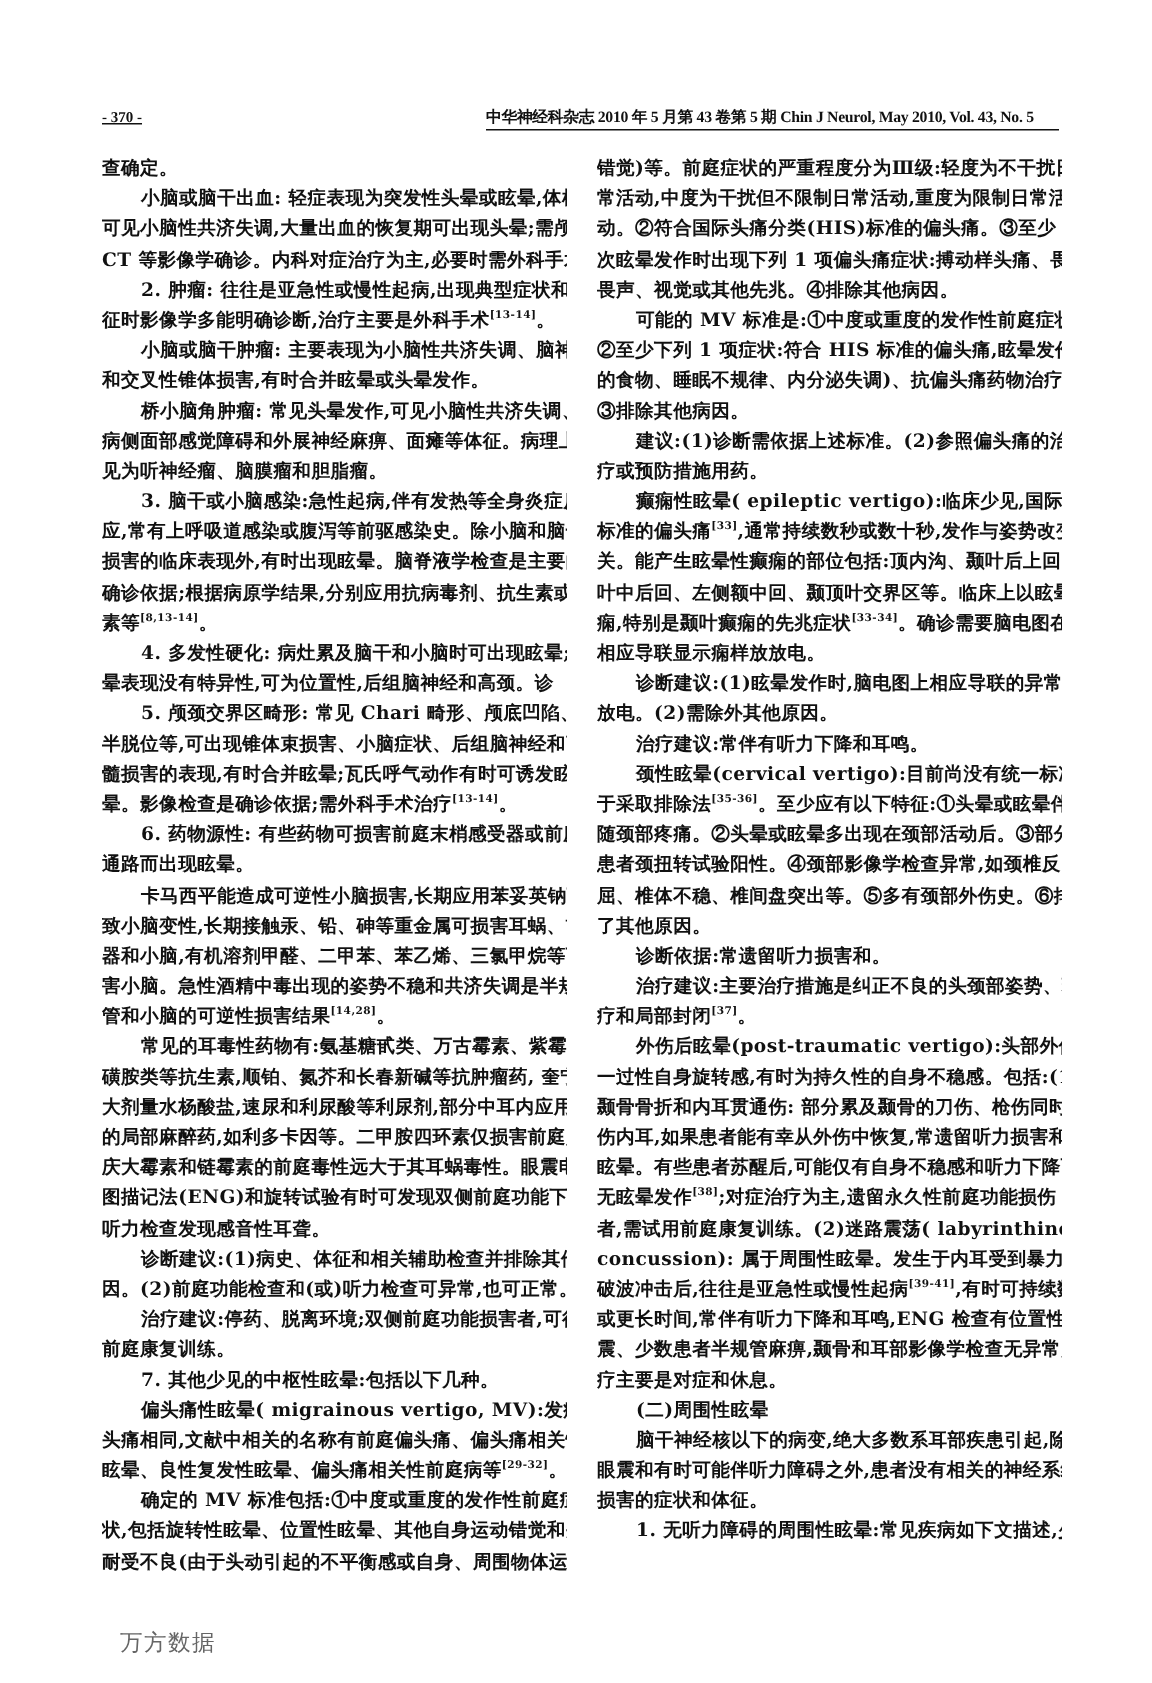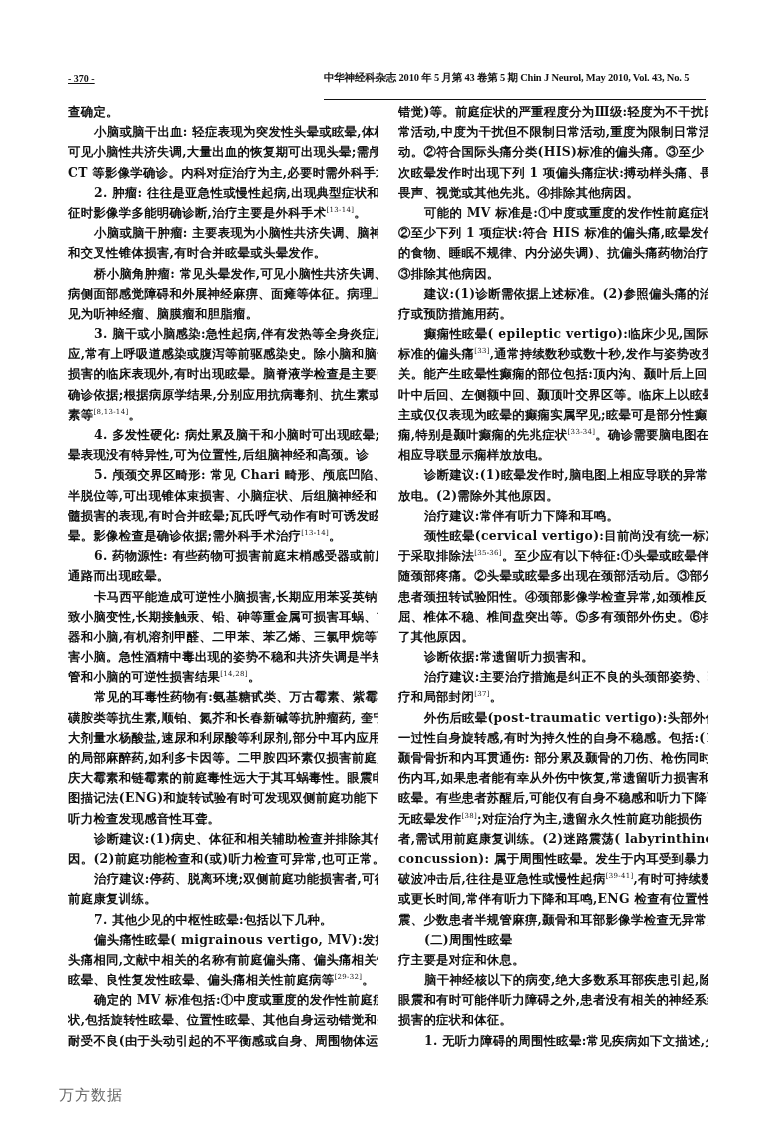--- a/index.html
+++ b/index.html
@@ -1,30 +1,30 @@
 <!DOCTYPE html>
 <html><head>
 <meta charset="utf-8">
 <style>
   html,body{margin:0;padding:0;background:#ffffff;}
   body{width:768px;height:1122px;position:relative;overflow:hidden;
        font-family:"DejaVu Serif","Liberation Serif",serif;color:#111;}
   .page-num{position:absolute;left:68px;top:73px;font-size:10px;font-weight:bold;
        font-family:"Liberation Serif",serif;text-decoration:underline;}
   .running-head{position:absolute;left:324px;top:71px;width:382px;font-size:10.5px;
-       font-weight:bold;white-space:nowrap;border-bottom:1px solid #111;padding-bottom:14px;
+       font-weight:bold;white-space:nowrap;border-bottom:1px solid #111;padding-bottom:1px;
        font-family:"Liberation Serif",serif;letter-spacing:-0.2px;}
   .col{position:absolute;top:102px;width:310px;}
   .col.left{left:68px;}
   .col.right{left:398px;}
   .line{height:20.2px;line-height:20.2px;font-size:12.4px;font-weight:bold;
        white-space:nowrap;overflow:hidden;letter-spacing:0.3px;text-align:justify;}
   .line.indent{padding-left:26px;}
-  .cite{font-size:7px;vertical-align:super;line-height:0;font-weight:normal;}
-  .footer-logo{position:absolute;left:59px;top:1086px;font-size:15px;color:#666;
+  .cite{font-size:7px;vertical-align:super;line-height:0;font-weight:bold;}
+  .footer-logo{position:absolute;left:80px;top:1086px;font-size:15px;color:#666;
        font-family:"DejaVu Serif",serif;font-weight:normal;letter-spacing:1px;}
 </style>
 </head>
 <body>
 
 <div class="page-num">- 370 -</div>
 <div class="running-head">中华神经科杂志 2010 年 5 月第 43 卷第 5 期   Chin J Neurol, May 2010, Vol. 43, No. 5</div>
 
 <div class="col left" id="col-left">
     <div class="line"><span>查确定。</span></div>
@@ -84,21 +84,20 @@
     <div class="line indent"><span>可能的 MV 标准是:①中度或重度的发作性前庭症状。</span></div>
     <div class="line"><span>②至少下列 1 项症状:符合 HIS 标准的偏头痛,眩晕发作时</span></div>
     <div class="line"><span>的食物、睡眠不规律、内分泌失调)、抗偏头痛药物治疗有效。</span></div>
     <div class="line"><span>③排除其他病因。</span></div>
     <div class="line indent"><span>建议:(1)诊断需依据上述标准。(2)参照偏头痛的治</span></div>
     <div class="line"><span>疗或预防措施用药。</span></div>
     <div class="line indent"><span>癫痫性眩晕( epileptic vertigo):临床少见,国际分类属于</span></div>
     <div class="line"><span>标准的偏头痛</span><span class="cite">[33]</span><span>,通常持续数秒或数十秒,发作与姿势改变无</span></div>
     <div class="line"><span>关。能产生眩晕性癫痫的部位包括:顶内沟、颞叶后上回、顶</span></div>
     <div class="line"><span>叶中后回、左侧额中回、颞顶叶交界区等。临床上以眩晕为</span></div>
-    <div class="line"><span>主或仅仅表现为眩晕的癫痫实属罕见;眩晕可是部分性癫</span></div>
     <div class="line"><span>痫,特别是颞叶癫痫的先兆症状</span><span class="cite">[33-34]</span><span>。确诊需要脑电图在</span></div>
     <div class="line"><span>相应导联显示痫样放放电。</span></div>
     <div class="line indent"><span>诊断建议:(1)眩晕发作时,脑电图上相应导联的异常</span></div>
     <div class="line"><span>放电。(2)需除外其他原因。</span></div>
     <div class="line indent"><span>治疗建议:常伴有听力下降和耳鸣。</span></div>
     <div class="line indent"><span>颈性眩晕(cervical vertigo):目前尚没有统一标准,倾向</span></div>
     <div class="line"><span>于采取排除法</span><span class="cite">[35-36]</span><span>。至少应有以下特征:①头晕或眩晕伴</span></div>
     <div class="line"><span>随颈部疼痛。②头晕或眩晕多出现在颈部活动后。③部分</span></div>
     <div class="line"><span>患者颈扭转试验阳性。④颈部影像学检查异常,如颈椎反</span></div>
     <div class="line"><span>屈、椎体不稳、椎间盘突出等。⑤多有颈部外伤史。⑥排除</span></div>
@@ -110,21 +109,21 @@
     <div class="line"><span>一过性自身旋转感,有时为持久性的自身不稳感。包括:(1)</span></div>
     <div class="line"><span>颞骨骨折和内耳贯通伤: 部分累及颞骨的刀伤、枪伤同时损</span></div>
     <div class="line"><span>伤内耳,如果患者能有幸从外伤中恢复,常遗留听力损害和</span></div>
     <div class="line"><span>眩晕。有些患者苏醒后,可能仅有自身不稳感和听力下降而</span></div>
     <div class="line"><span>无眩晕发作</span><span class="cite">[38]</span><span>;对症治疗为主,遗留永久性前庭功能损伤</span></div>
     <div class="line"><span>者,需试用前庭康复训练。(2)迷路震荡( labyrinthine</span></div>
     <div class="line"><span>concussion): 属于周围性眩晕。发生于内耳受到暴力或爆</span></div>
     <div class="line"><span>破波冲击后,往往是亚急性或慢性起病</span><span class="cite">[39-41]</span><span>,有时可持续数周</span></div>
     <div class="line"><span>或更长时间,常伴有听力下降和耳鸣,ENG 检查有位置性眼</span></div>
     <div class="line"><span>震、少数患者半规管麻痹,颞骨和耳部影像学检查无异常;治</span></div>
+    <div class="line"><span>疗主要是对症和休息。</span></div>
     <div class="line indent"><span>(二)周围性眩晕</span></div>
-    <div class="line"><span>疗主要是对症和休息。</span></div>
     <div class="line indent"><span>脑干神经核以下的病变,绝大多数系耳部疾患引起,除</span></div>
     <div class="line"><span>眼震和有时可能伴听力障碍之外,患者没有相关的神经系统</span></div>
     <div class="line"><span>损害的症状和体征。</span></div>
     <div class="line indent"><span>1. 无听力障碍的周围性眩晕:常见疾病如下文描述,少</span></div>
   </div>
 
 <div class="footer-logo">万方数据</div>
 
 </body></html>

